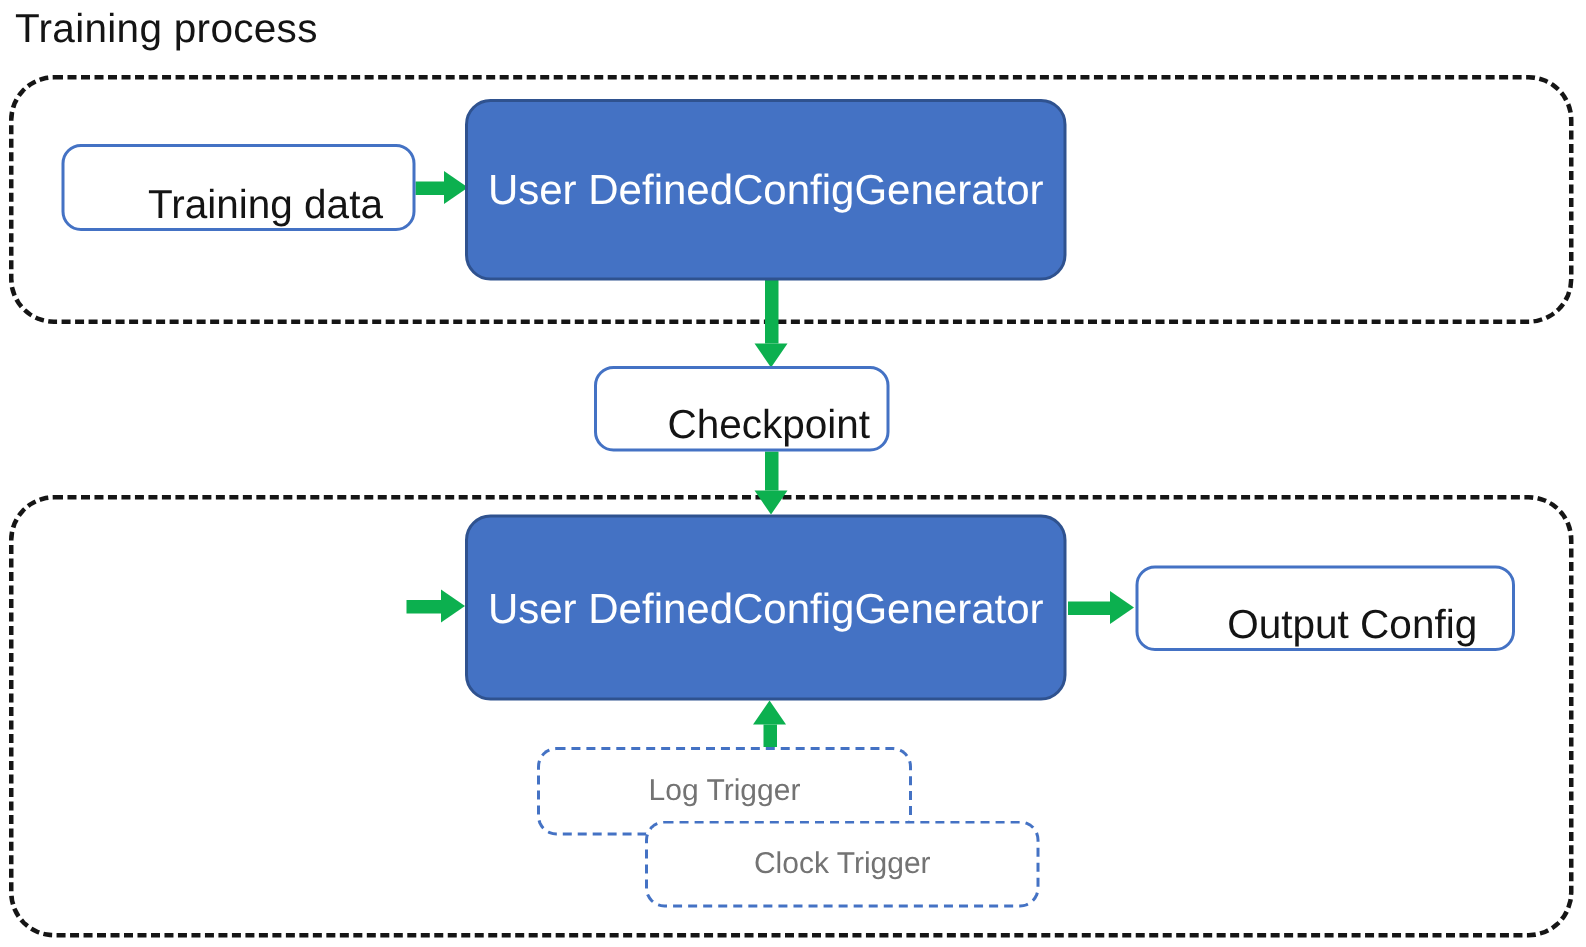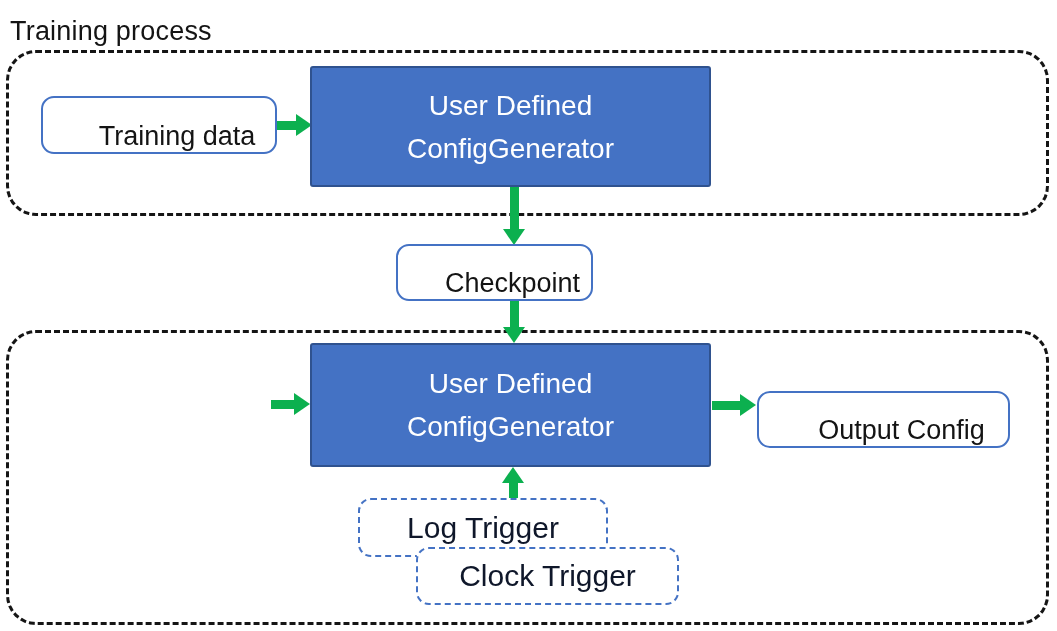--- a/index.html
+++ b/index.html
@@ -40,41 +40,41 @@
     font-size: 27px;
     color: #141414;
     z-index: 4;
     white-space: nowrap;
     padding-left: 36px;
   }
   .blue-box {
     position: absolute;
     background: #4472C4;
     border: 2px solid #2F528F;
-    border-radius: 3px;
+    border-radius: 17px;
     display: flex;
-    flex-direction: column;
+    flex-direction: row;
     align-items: center;
     justify-content: center;
     color: #ffffff;
     font-size: 28px;
     line-height: 43px;
     z-index: 4;
     text-align: center;
   }
   .trigger-box {
     position: absolute;
     background: #ffffff;
     border: 2px dashed #4472C4;
     border-radius: 13px;
     display: flex;
     align-items: center;
     justify-content: center;
-    font-size: 30px;
-    color: #0f172a;
+    font-size: 20px;
+    color: #737373;
     white-space: nowrap;
   }
   
   .arrow { position: absolute; display: flex; z-index: 3; }
   .arrow-h { flex-direction: row; align-items: center; height: 22px; }
   .arrow-h .stem { flex: 1; height: 9px; background: #0CB04F; }
   .arrow-h .head {
     width: 0; height: 0;
     border-left: 16px solid #0CB04F;
     border-top: 11px solid transparent;
@@ -93,21 +93,21 @@
     border-bottom: 16px solid #0CB04F;
     border-left: 11px solid transparent;
     border-right: 11px solid transparent;
   }
 </style>
 </head>
 <body>
 
 <div class="canvas">
 
-  <div class="section-label" style="left:10px; top:16px;text-align:center;">Training process</div>
+  <div class="section-label" style="left:10px; top:4px;text-align:center;">Training process</div>
 
   <div class="dashed-container" style="left:6px; top:50px; width:1043px; height:166px;"></div>
 
   <div class="white-box" style="left:41px; top:96px; width:236px; height:58px;">
     <span>Training data</span>
   </div>
 
   <div class="arrow arrow-h" style="left:277px; top:114px; width:35px;">
     <div class="stem"></div>
     <div class="head"></div>
@@ -144,30 +144,30 @@
   <div class="blue-box" style="left:310px; top:343px; width:401px; height:124px;">
     <span>User Defined</span>
     <span>ConfigGenerator</span>
   </div>
 
   <div class="arrow arrow-h" style="left:712px; top:394px; width:44px;">
     <div class="stem"></div>
     <div class="head"></div>
   </div>
 
-  <div class="white-box" style="left:757px; top:391px; width:253px; height:57px;">
+  <div class="white-box" style="left:757px; top:377px; width:253px; height:57px;">
     <span>Output Config</span>
   </div>
 
   <div class="arrow arrow-v" style="left:502px; top:467px; height:31px;">
     <div class="head-up"></div>
     <div class="stem"></div>
   </div>
 
   <div class="trigger-box" style="left:358px; top:498px; width:250px; height:59px; z-index:5;">
     <span>Log Trigger</span>
   </div>
 
-  <div class="trigger-box" style="left:416px; top:547px; width:263px; height:58px; z-index:6;">
+  <div class="trigger-box" style="left:430px; top:547px; width:263px; height:58px; z-index:6;">
     <span>Clock Trigger</span>
   </div>
 
 </div>
 
 </body></html>

